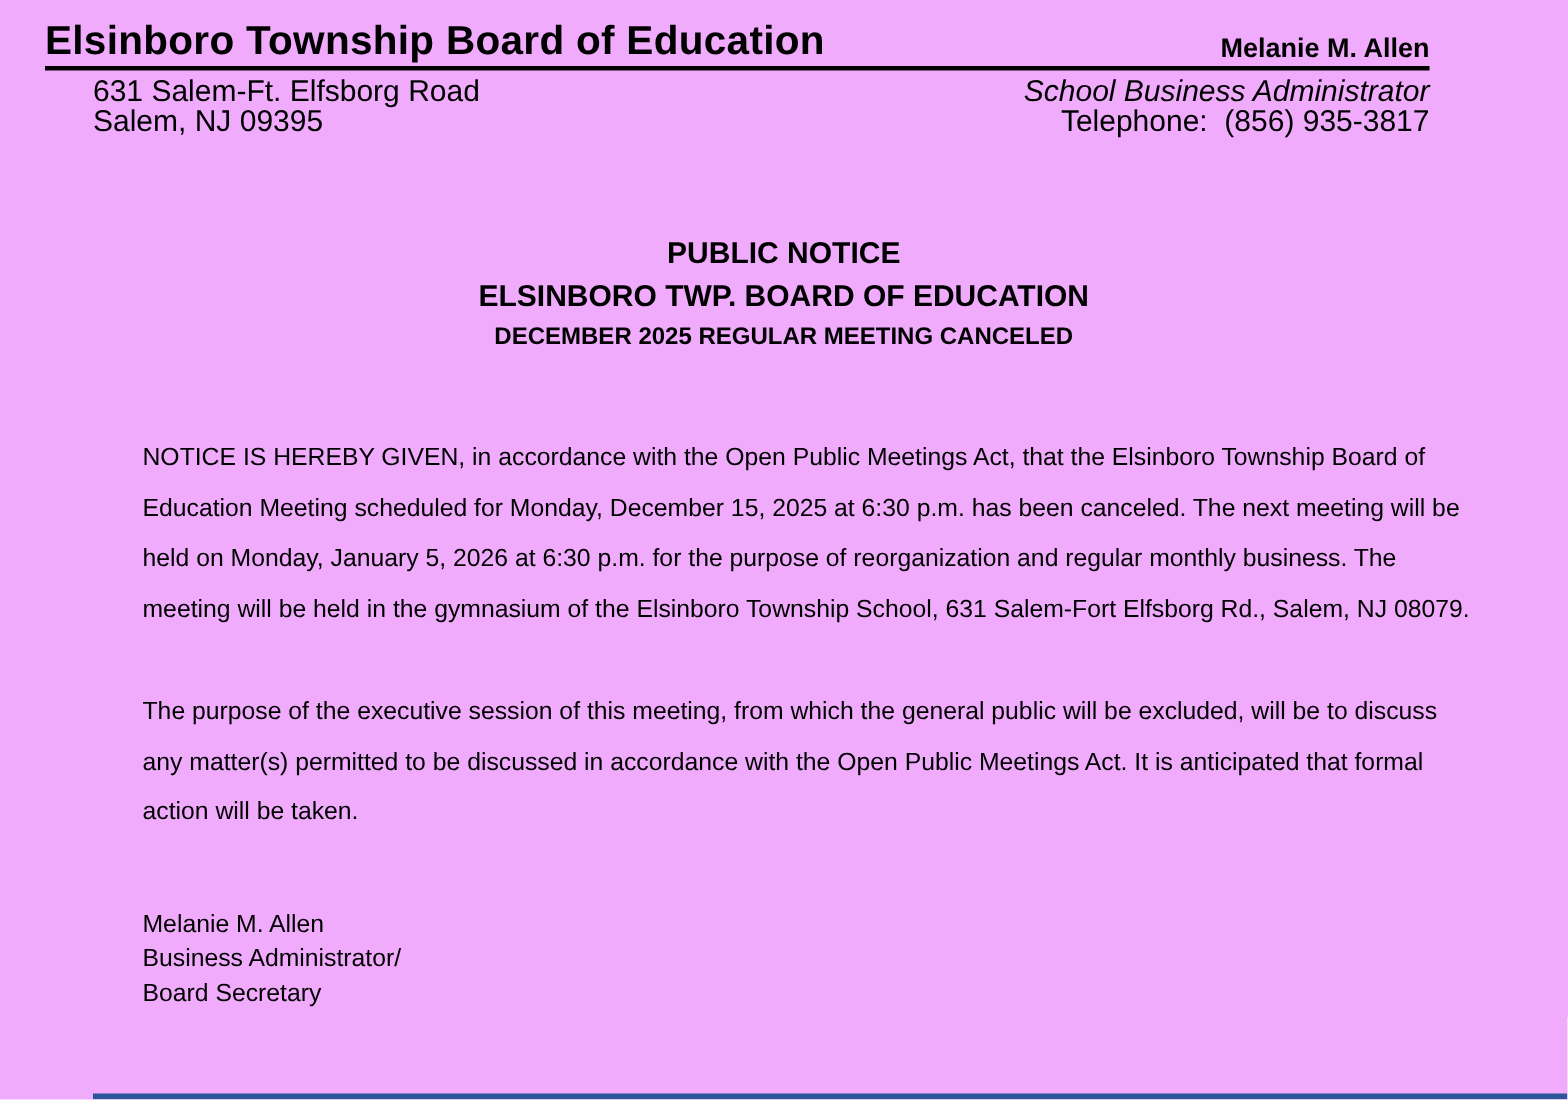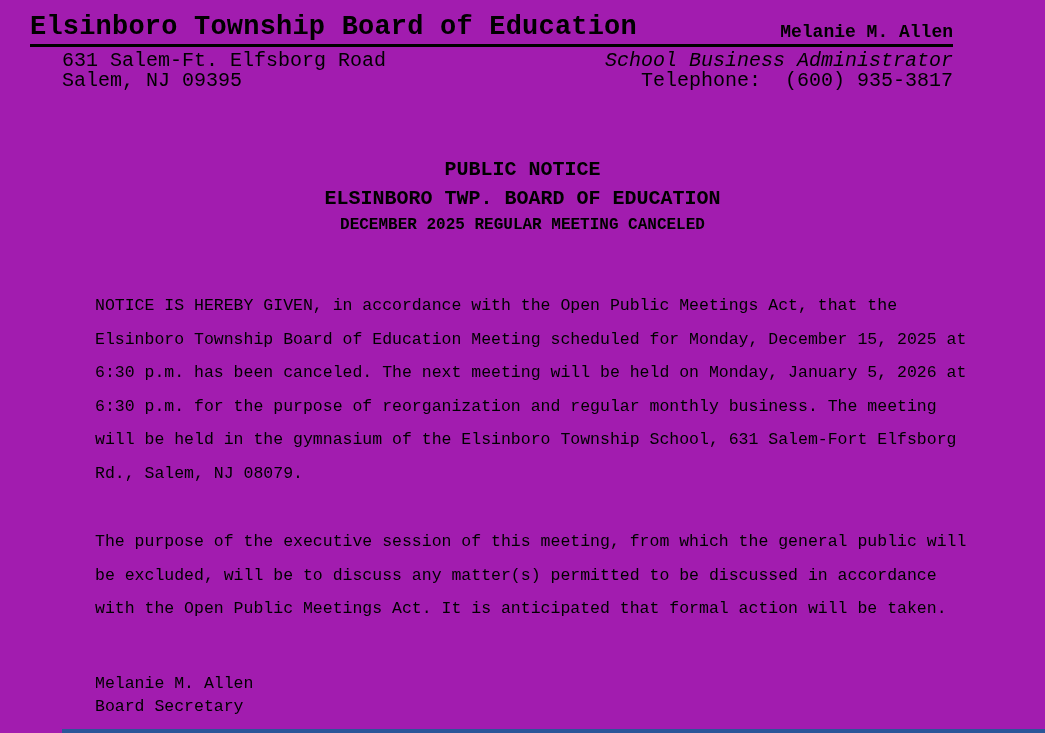--- a/index.html
+++ b/index.html
@@ -1,23 +1,23 @@
 <!DOCTYPE html>
 <html><head>
 <meta charset="utf-8">
 <style>
   * { margin: 0; padding: 0; box-sizing: border-box; }
   html, body { background: #ffffff; }
   .page {
     position: relative;
     width: 1045px;
     height: 733px;
-    background: #a21caf;
+    background: #f0abfc;
     overflow: hidden;
-    font-family: Liberation Mono, monospace;
+    font-family: Liberation Sans, sans-serif;
     color: #000000;
   }
   
   .letterhead {
     padding: 12px 92px 0 30px;
   }
   .letterhead-top {
     display: flex;
     justify-content: space-between;
     align-items: flex-end;
@@ -107,36 +107,37 @@
       <div class="org-name">Elsinboro Township Board of Education</div>
       <div class="contact-name">Melanie M. Allen</div>
     </div>
     <div class="letterhead-bottom">
       <div class="address-block">
         <div>631 Salem-Ft. Elfsborg Road</div>
         <div>Salem, NJ 09395</div>
       </div>
       <div class="contact-block">
         <div class="contact-title">School Business Administrator</div>
-        <div>Telephone:  (600) 935-3817</div>
+        <div>Telephone:  (856) 935-3817</div>
       </div>
     </div>
   </header>
 
   <section class="notice-title">
     <div class="notice-title-main">PUBLIC NOTICE</div>
     <div class="notice-title-main">ELSINBORO TWP. BOARD OF EDUCATION</div>
     <div class="notice-title-sub">DECEMBER 2025 REGULAR MEETING CANCELED</div>
   </section>
 
   <main class="body-text">
     <p>NOTICE IS HEREBY GIVEN, in accordance with the Open Public Meetings Act, that the Elsinboro Township Board of Education Meeting scheduled for Monday, December 15, 2025 at 6:30 p.m. has been canceled. The next meeting will be held on Monday, January 5, 2026 at 6:30 p.m. for the purpose of reorganization and regular monthly business. The meeting will be held in the gymnasium of the Elsinboro Township School, 631 Salem-Fort Elfsborg Rd., Salem, NJ 08079.</p>
     <p>The purpose of the executive session of this meeting, from which the general public will be excluded, will be to discuss any matter(s) permitted to be discussed in accordance with the Open Public Meetings Act. It is anticipated that formal action will be taken.</p>
   </main>
 
   <footer class="signature">
     <div>Melanie M. Allen</div>
+    <div>Business Administrator/</div>
     <div>Board Secretary</div>
   </footer>
 
   <div class="bottom-bar" style="background: rgb(43, 87, 154);"></div>
 
 </div>
 
 </body></html>

